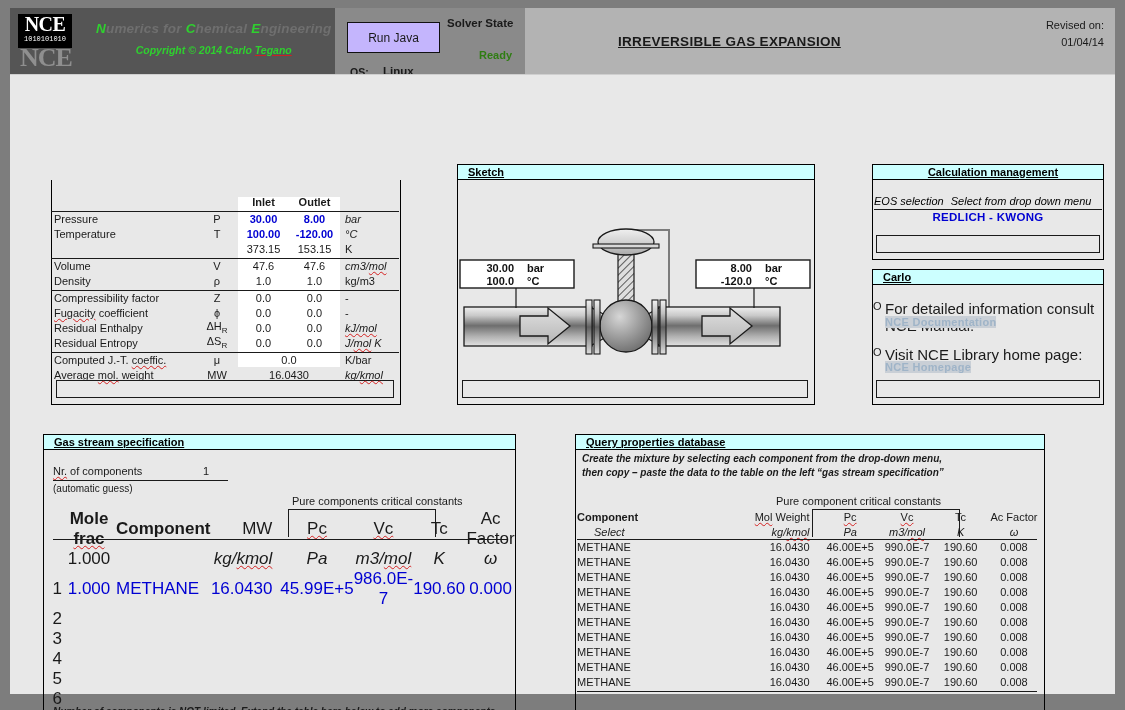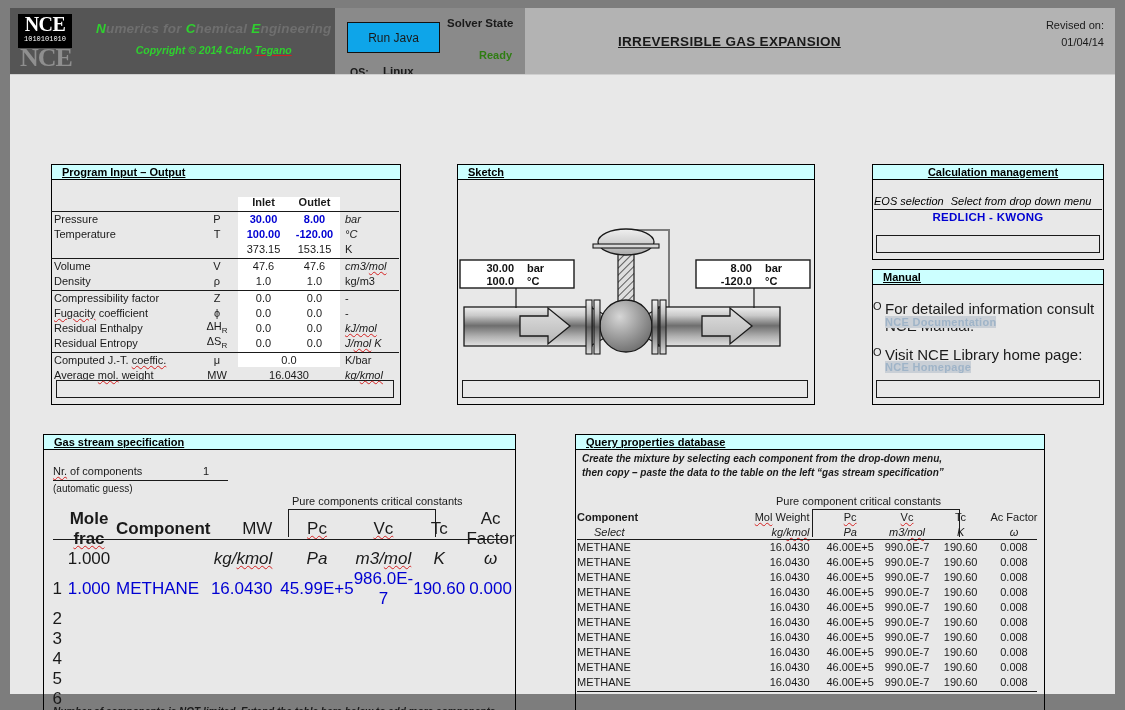--- a/index.html
+++ b/index.html
@@ -89,21 +89,21 @@
   #brand-copy .rr { text-decoration: underline; text-decoration-color:#cc2222; }
 
   #header-mid {
     width: 190px; height: 66px;
     background: #8a8a8a;
     position: relative;
   }
   #run-java-btn {
     position: absolute; left: 12px; top: 14px;
     width: 93px; height: 31px;
-    background: #0ea5e9;
+    background: #c4b5fd;
     border: 1px solid #111;
     font-size: 12px;
     color: #1a1a1a;
     cursor: pointer;
     font-family: "Liberation Sans", sans-serif;
   }
   #solver-label {
     position: absolute; left: 112px; top: 9px;
     font-size: 11.5px; font-weight: bold; color: #1a1a1a;
     white-space: nowrap;
@@ -310,21 +310,20 @@
 
     <div id="header-right">
       <div id="page-title">IRREVERSIBLE GAS EXPANSION</div>
       <div id="revised-label">Revised on:</div>
       <div id="revised-date">01/04/14</div>
     </div>
   </div>
 
   <div id="sheet">
 
-    <div id="pio" class="panel-title"><span>Program Input – Output</span></div>
     <div id="pio-body"></div>
     <div id="pio-white"></div>
     <div id="pio-innerline"></div>
 
     <table id="pio-table">
       <tbody>
           <tr>
         <td class="c-name"></td>
         <td class="c-sym"></td>
         <td class="c-in hdr-in">Inlet</td>
@@ -507,21 +506,21 @@
 
     <div id="calc-title" class="panel-title"><span>Calculation management</span></div>
     <div id="calc-body"></div>
     <div id="eos-row">
       <span id="eos-label">EOS selection</span>
       <span id="eos-hint">Select from drop down menu</span>
     </div>
     <div id="eos-value">REDLICH - KWONG</div>
     <div id="calc-innerline"></div>
 
-    <div id="notes-title" class="panel-title"><span>Manual</span></div>
+    <div id="notes-title" class="panel-title"><span>Carlo</span></div>
     <div id="notes-body"></div>
     <div class="note-bullet" style="left:863px; top:225px;">O</div>
     <div class="note-text" style="left:875px; top:225px;">For detailed information consult NCE Manual:</div>
     <div class="note-link" style="left:875px; top:241px;">NCE Documentation</div>
     <div class="note-bullet" style="left:863px; top:271px;">O</div>
     <div class="note-text" style="left:875px; top:271px;">Visit NCE Library home page:</div>
     <div class="note-link" style="left:875px; top:286px;">NCE Homepage</div>
     <div id="notes-innerline"></div>
 
     <div id="gss-title" class="panel-title"><span>Gas stream specification</span></div>

